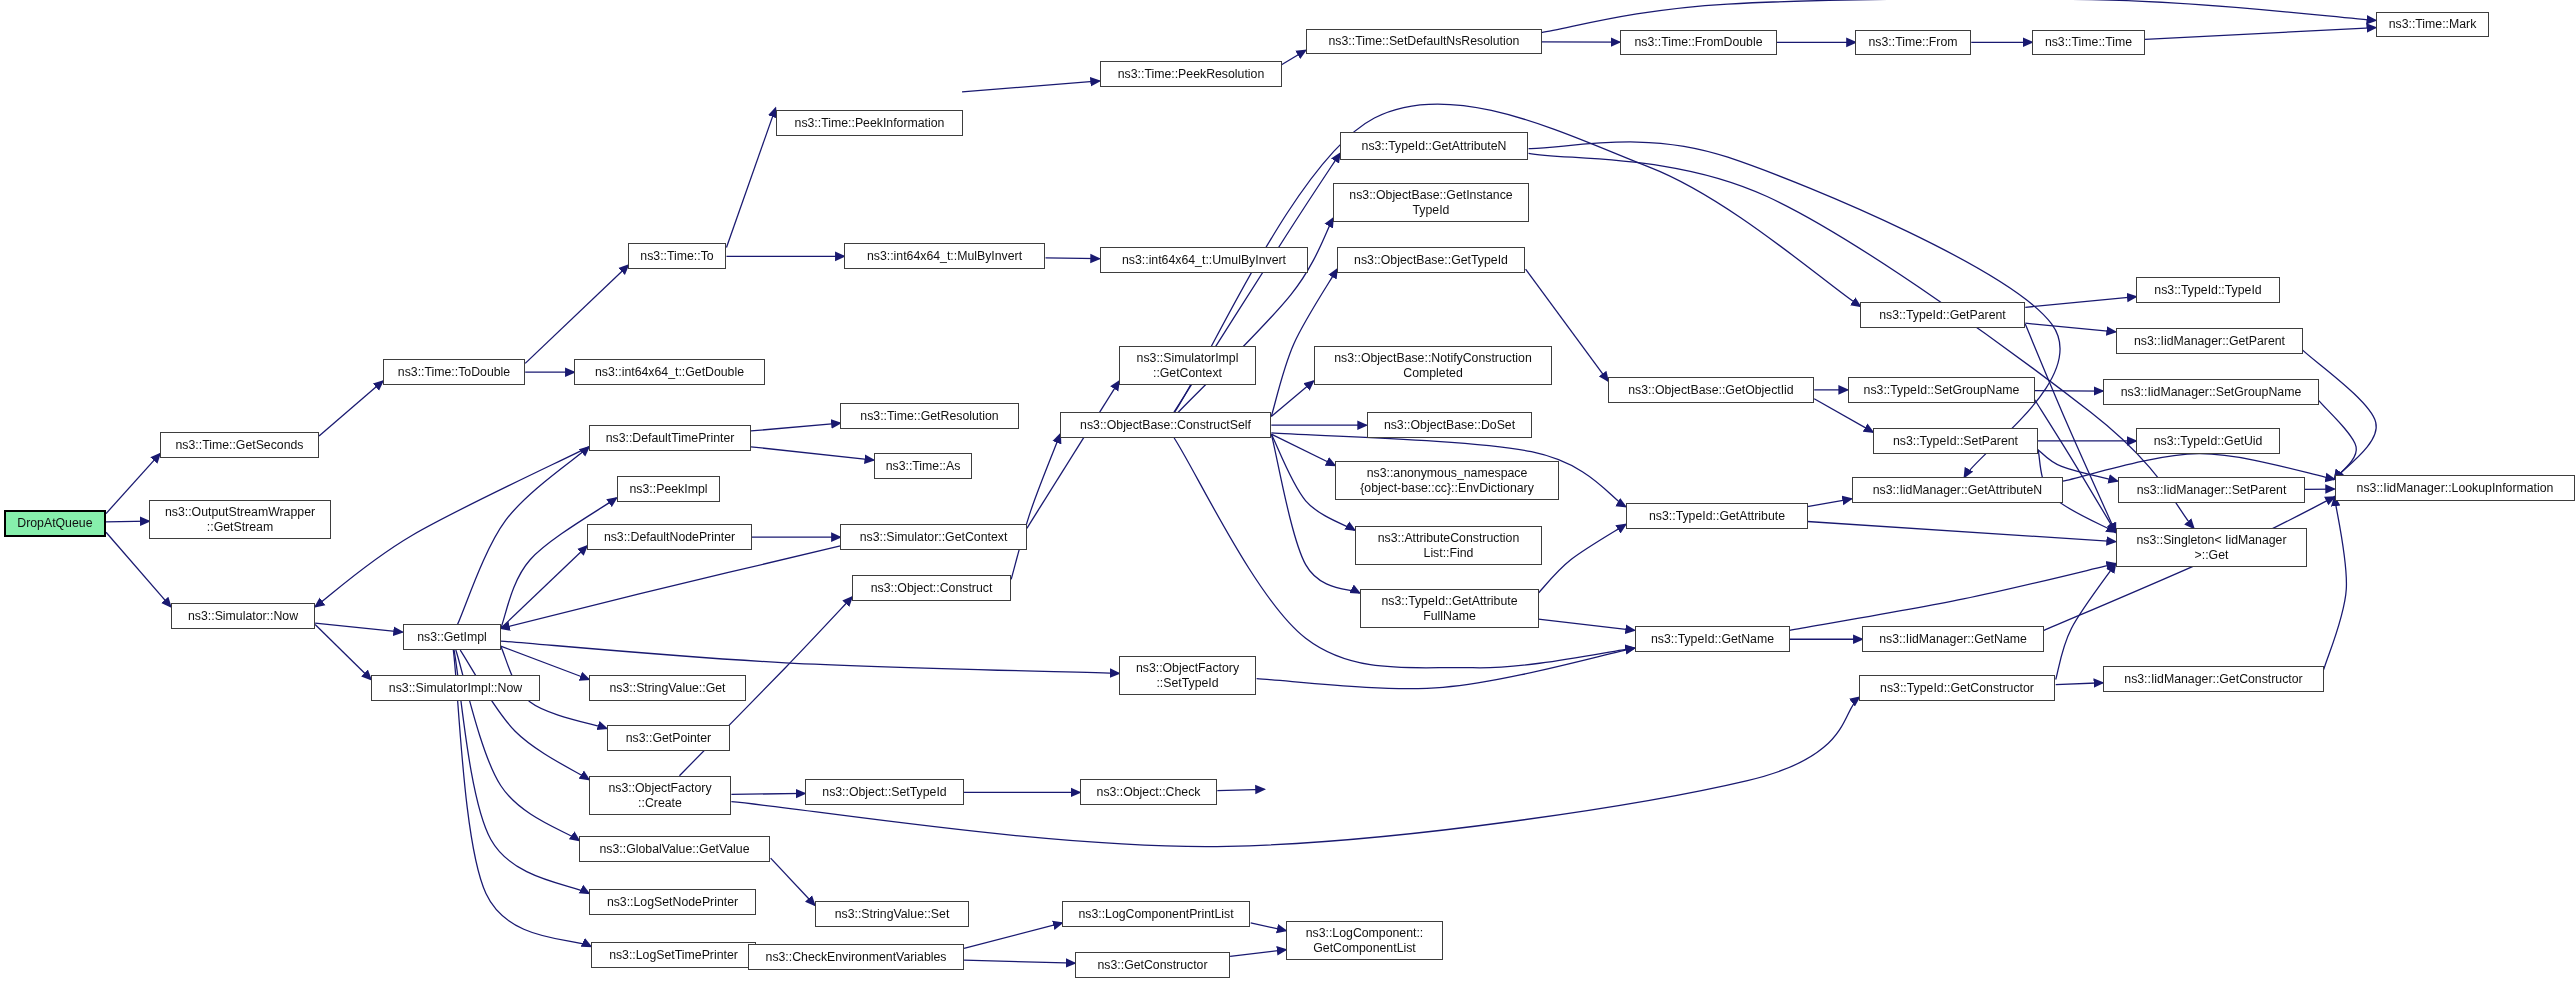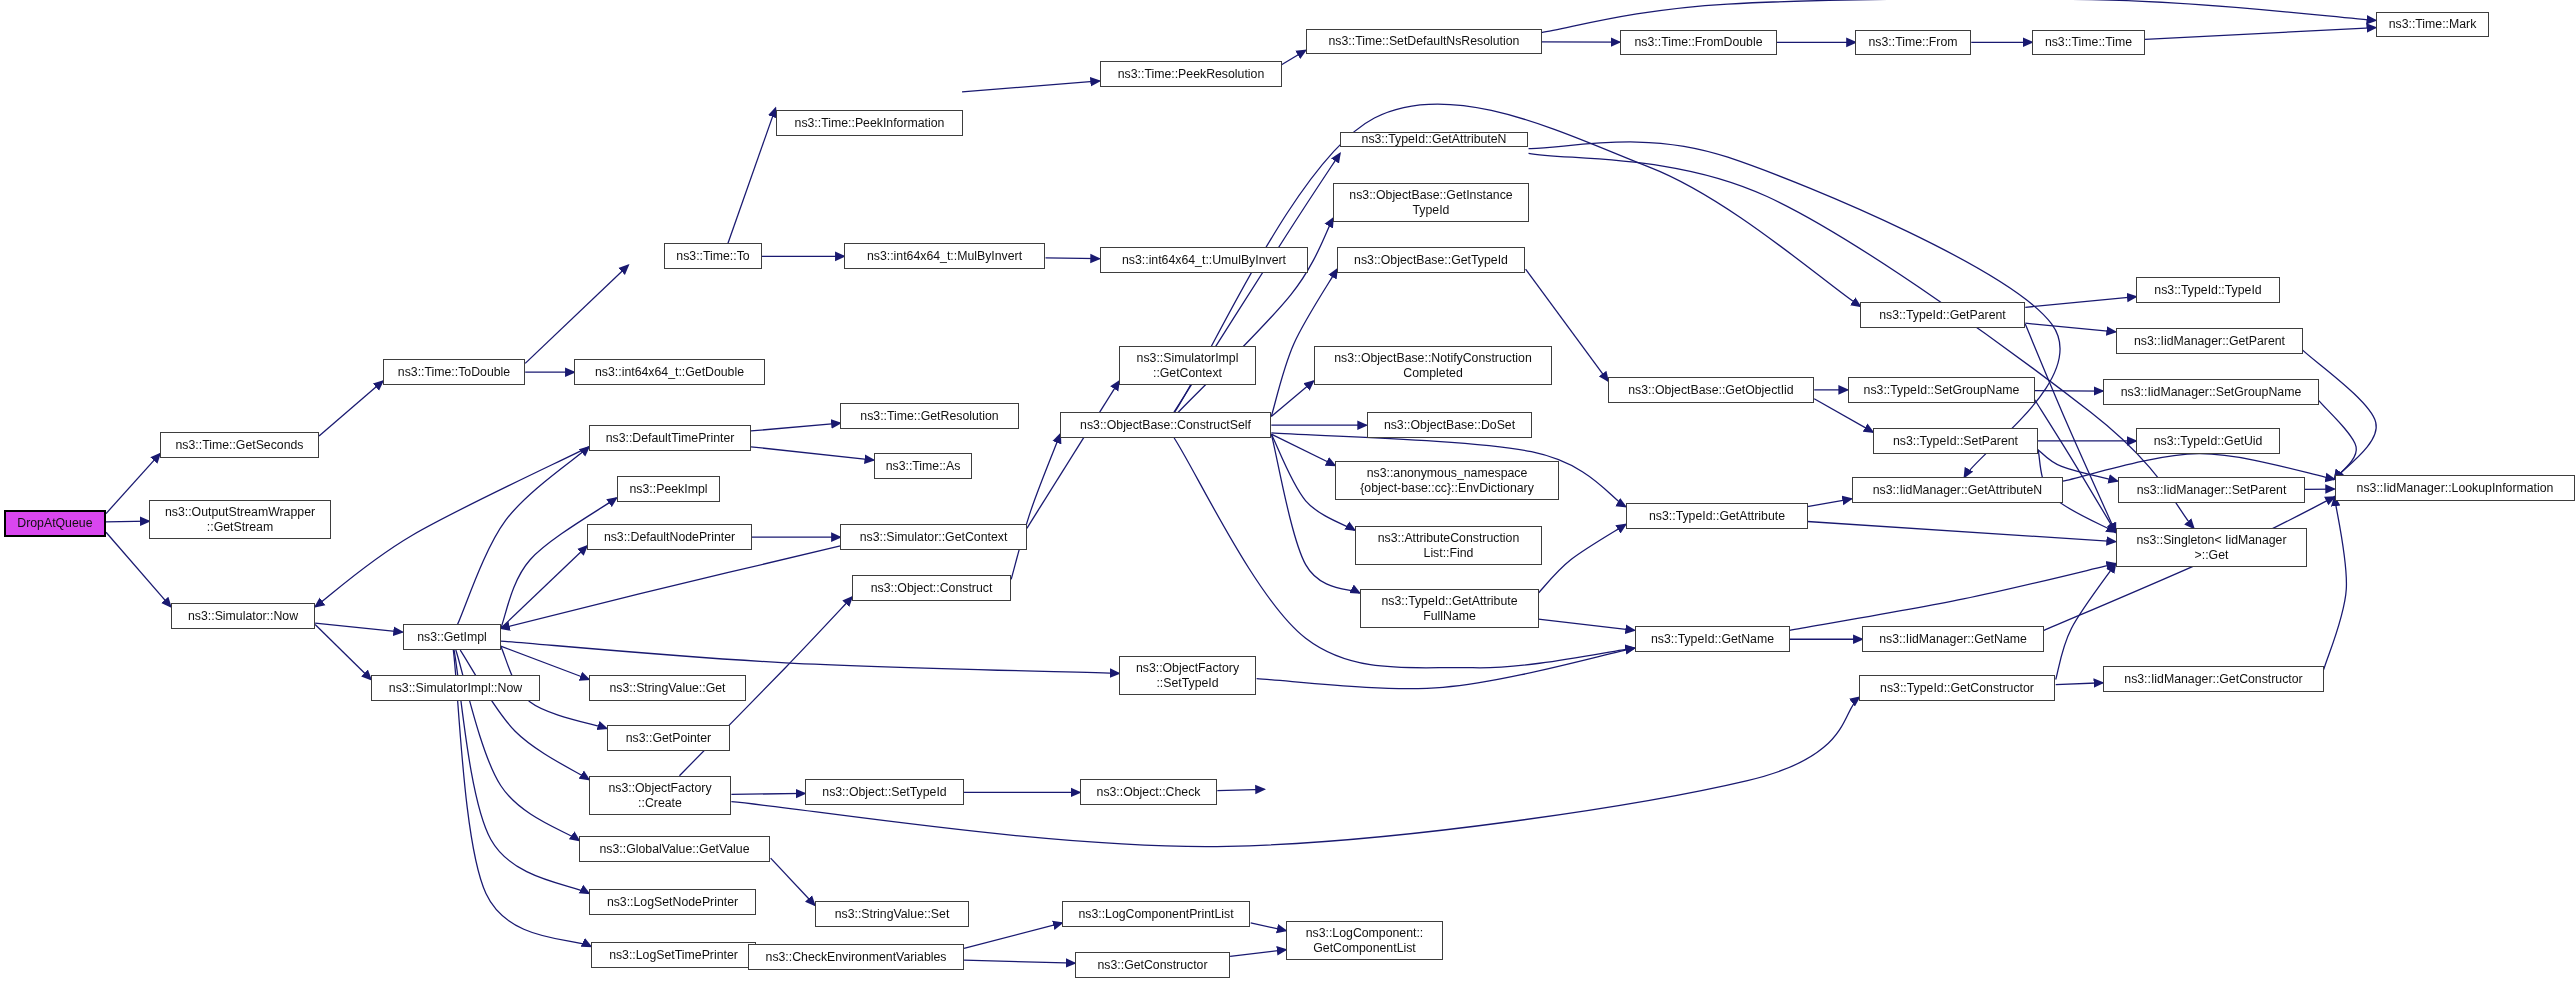--- a/index.html
+++ b/index.html
@@ -3,21 +3,21 @@
 <meta charset="utf-8">
 <style>
   html,body{margin:0;padding:0;background:#ffffff;}
   .canvas{position:relative;width:2576px;height:982px;background:#ffffff;overflow:hidden;
           font-family:"Liberation Sans", sans-serif;}
   #edge-layer{position:absolute;left:0;top:0;width:2576px;height:982px;}
   #node-layer{position:absolute;left:0;top:0;width:2576px;height:982px;}
   .node{position:absolute;box-sizing:border-box;background:#ffffff;border:1px solid #3e3e3e;
         display:flex;align-items:center;justify-content:center;text-align:center;
         font-size:12.3px;line-height:1.18;color:#111;white-space:pre-line;cursor:pointer;}
-  .node.hl{background:#d946ef;border:2px solid #000;font-weight:normal;}
+  .node.hl{background:#86efac;border:2px solid #000;font-weight:normal;}
   .edge{fill:none;stroke:#191970;stroke-width:1.3px;}
 </style>
 </head>
 <body>
 
 <div class="canvas">
   <svg id="edge-layer" viewBox="0 0 2624 1000" xmlns="http://www.w3.org/2000/svg">
     <defs>
       <marker id="arrow" viewBox="0 0 10 10" refX="8.5" refY="5" markerWidth="8.5" markerHeight="8.5" orient="auto-start-reverse">
         <path d="M 0 0.6 L 10 5 L 0 9.4 z" fill="#191970"></path>
@@ -113,21 +113,21 @@
   </svg>
   <div id="node-layer">
       <div class="node hl" style="left: 3.9px; top: 510px; width: 102px; height: 26.5px;">DropAtQueue</div>
       <div class="node" style="left: 160px; top: 432px; width: 159px; height: 25.5px;">ns3::Time::GetSeconds</div>
       <div class="node" style="left: 149px; top: 500px; width: 182px; height: 39px;">ns3::OutputStreamWrapper
 ::GetStream</div>
       <div class="node" style="left: 171px; top: 603px; width: 144px; height: 25.5px;">ns3::Simulator::Now</div>
       <div class="node" style="left: 371px; top: 675px; width: 169px; height: 25.5px;">ns3::SimulatorImpl::Now</div>
       <div class="node" style="left: 383px; top: 359px; width: 142px; height: 25.5px;">ns3::Time::ToDouble</div>
       <div class="node" style="left: 574px; top: 359px; width: 191px; height: 25.5px;">ns3::int64x64_t::GetDouble</div>
-      <div class="node" style="left: 628px; top: 243px; width: 98px; height: 25.5px; margin-left: 36px;">ns3::Time::To</div>
+      <div class="node" style="left: 628px; top: 243px; width: 98px; height: 25.5px;">ns3::Time::To</div>
       <div class="node" style="left: 844px; top: 243px; width: 201px; height: 25.5px;">ns3::int64x64_t::MulByInvert</div>
       <div class="node" style="left: 1100px; top: 247px; width: 208px; height: 25.5px;">ns3::int64x64_t::UmulByInvert</div>
       <div class="node" style="left: 776px; top: 86px; width: 187px; height: 25.5px; margin-top: 24px;">ns3::Time::PeekInformation</div>
       <div class="node" style="left: 1100px; top: 61px; width: 182px; height: 25.5px;">ns3::Time::PeekResolution</div>
       <div class="node" style="left: 1306px; top: 28.5px; width: 236px; height: 25.5px;">ns3::Time::SetDefaultNsResolution</div>
       <div class="node" style="left: 1620px; top: 29.5px; width: 157px; height: 25.5px; text-align: right;">ns3::Time::FromDouble</div>
       <div class="node" style="left: 1855px; top: 29.5px; width: 116px; height: 25.5px;">ns3::Time::From</div>
       <div class="node" style="left: 2032px; top: 29.5px; width: 113px; height: 25.5px;">ns3::Time::Time</div>
       <div class="node" style="left: 2376px; top: 11.8px; width: 113px; height: 25.5px;">ns3::Time::Mark</div>
       <div class="node" style="left: 403px; top: 624px; width: 98px; height: 25.5px;">ns3::GetImpl</div>
@@ -149,21 +149,21 @@
       <div class="node" style="left: 815px; top: 901px; width: 154px; height: 25.5px;">ns3::StringValue::Set</div>
       <div class="node" style="left: 748px; top: 944px; width: 216px; height: 25.5px;">ns3::CheckEnvironmentVariables</div>
       <div class="node" style="left: 1119px; top: 346px; width: 137px; height: 39px;">ns3::SimulatorImpl
 ::GetContext</div>
       <div class="node" style="left: 1060px; top: 412px; width: 211px; height: 25.5px;">ns3::ObjectBase::ConstructSelf</div>
       <div class="node" style="left: 1119px; top: 656px; width: 137px; height: 39px;">ns3::ObjectFactory
 ::SetTypeId</div>
       <div class="node" style="left: 1080px; top: 779px; width: 137px; height: 25.5px;">ns3::Object::Check</div>
       <div class="node" style="left: 1062px; top: 901px; width: 188px; height: 25.5px;">ns3::LogComponentPrintList</div>
       <div class="node" style="left: 1075px; top: 952px; width: 155px; height: 25.5px;">ns3::GetConstructor</div>
-      <div class="node" style="left: 1340px; top: 132px; width: 188px; height: 15px;">ns3::TypeId::GetAttributeN</div>
+      <div class="node" style="left: 1340px; top: 132px; width: 188px; height: 28px;">ns3::TypeId::GetAttributeN</div>
       <div class="node" style="left: 1333px; top: 183px; width: 196px; height: 39px;">ns3::ObjectBase::GetInstance
 TypeId</div>
       <div class="node" style="left: 1337px; top: 247px; width: 188px; height: 25.5px;">ns3::ObjectBase::GetTypeId</div>
       <div class="node" style="left: 1314px; top: 346px; width: 238px; height: 39px;">ns3::ObjectBase::NotifyConstruction
 Completed</div>
       <div class="node" style="left: 1367px; top: 412px; width: 165px; height: 25.5px;">ns3::ObjectBase::DoSet</div>
       <div class="node" style="left: 1335px; top: 461px; width: 224px; height: 39px;">ns3::anonymous_namespace
 {object-base::cc}::EnvDictionary</div>
       <div class="node" style="left: 1355px; top: 526px; width: 187px; height: 39px;">ns3::AttributeConstruction
 List::Find</div>

